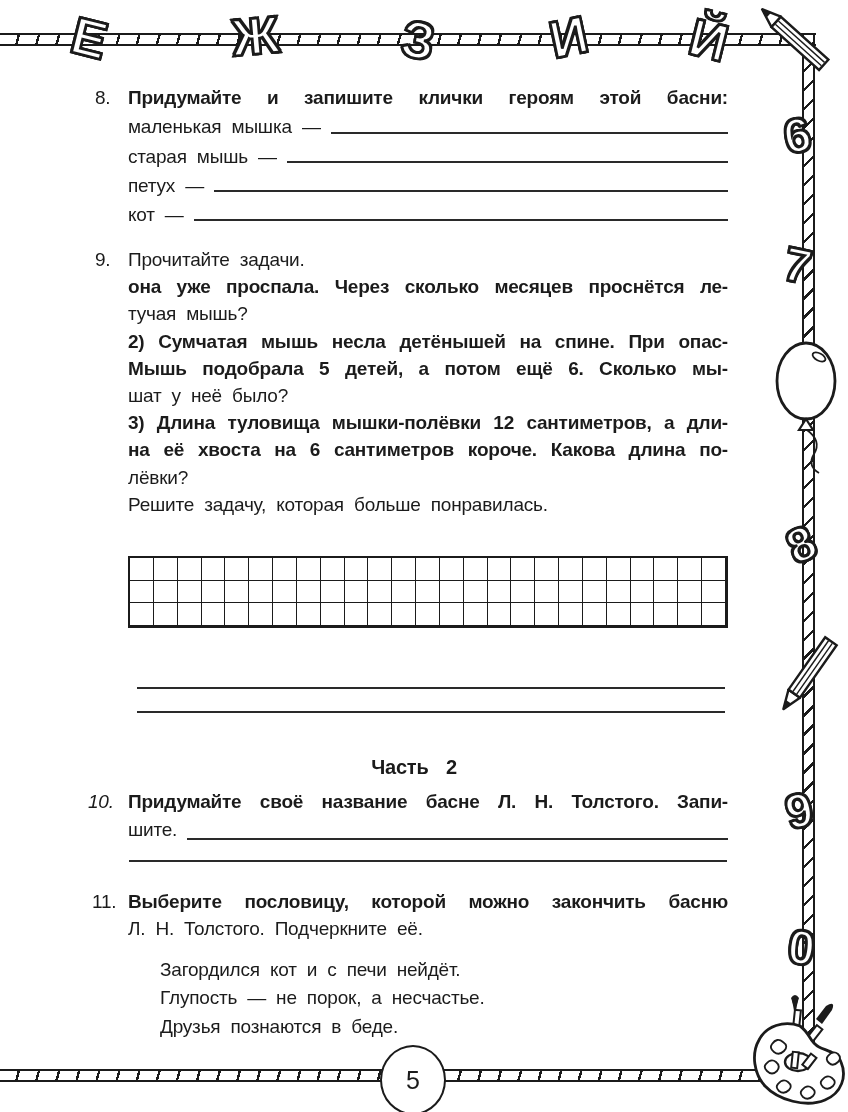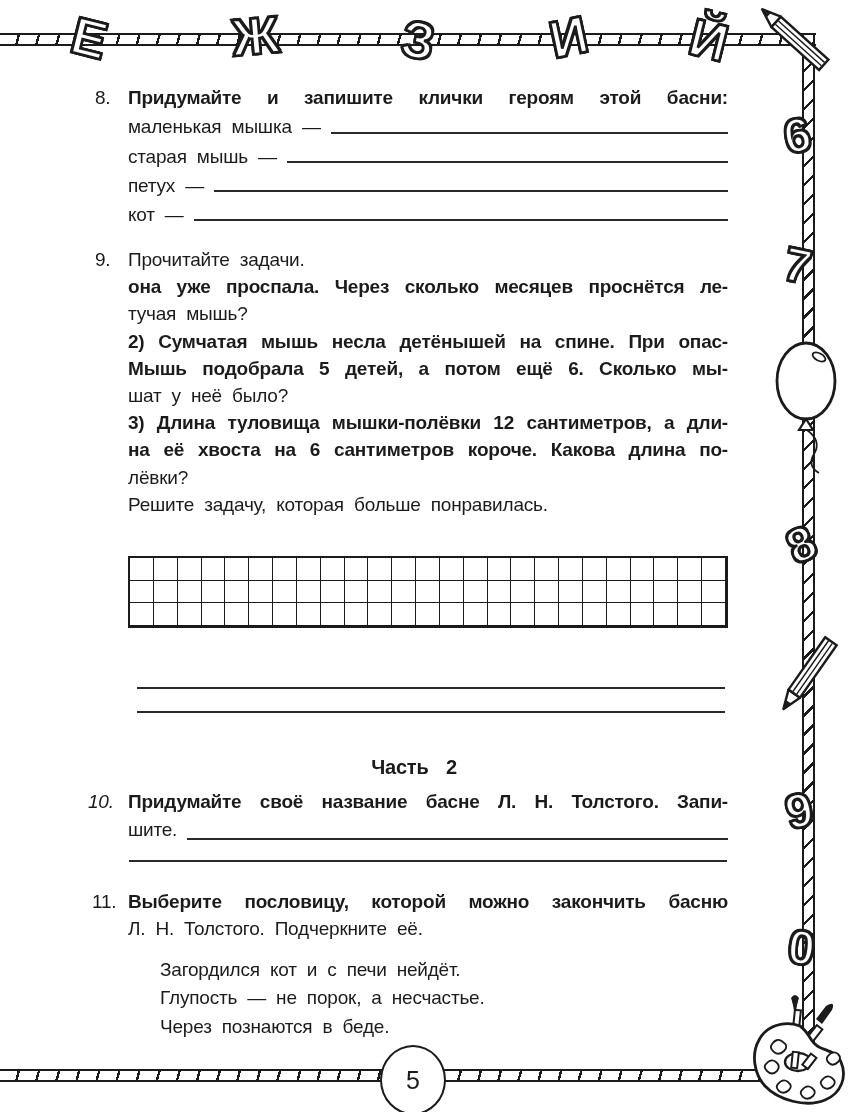--- a/index.html
+++ b/index.html
@@ -270,16 +270,16 @@
   <div class="wline-abs" style="left:129px; top:860px; width:598px;"></div>
 
   <div class="tblock ex11">
     <span class="exnum" style="left:-36px;">11.</span>
     <div class="j">Выберите пословицу, которой можно закончить басню</div>
     <div>Л. Н. Толстого. Подчеркните её.</div>
   </div>
   <div class="proverbs">
     <div>Загордился кот и с печи нейдёт.</div>
     <div>Глупость — не порок, а несчастье.</div>
-    <div>Через познаются в беде.</div>
+    <div>Друзья познаются в беде.</div>
   </div>
 
 </div>
 
 </body></html>

